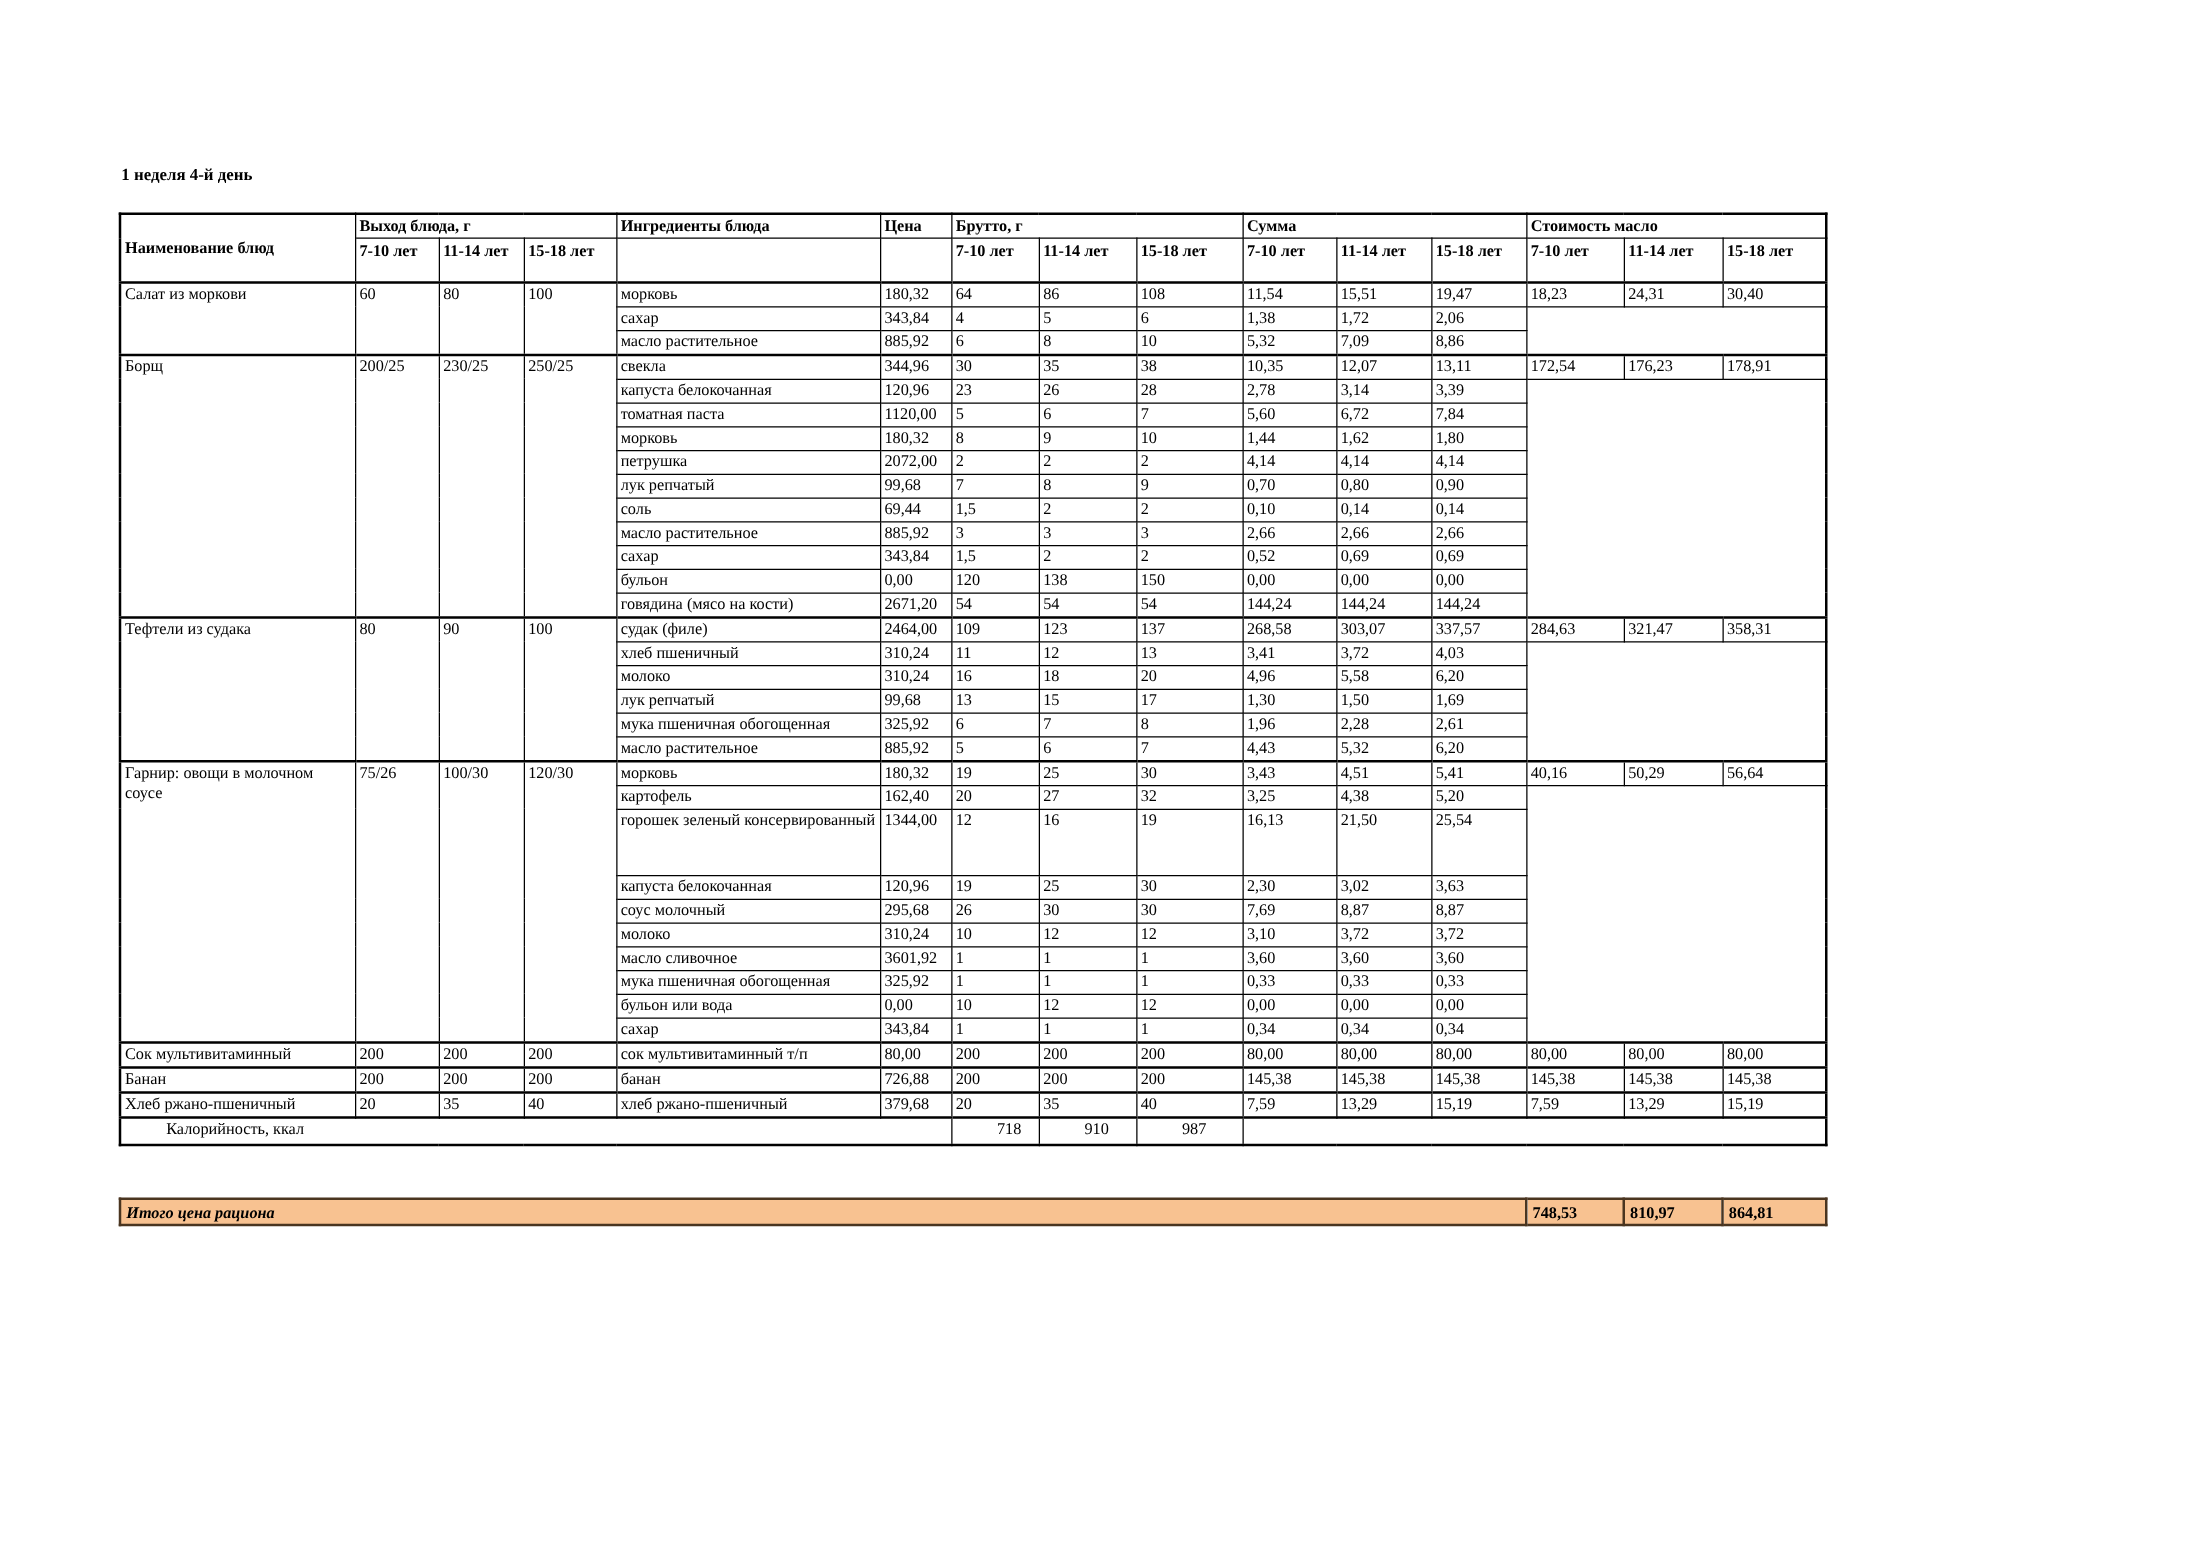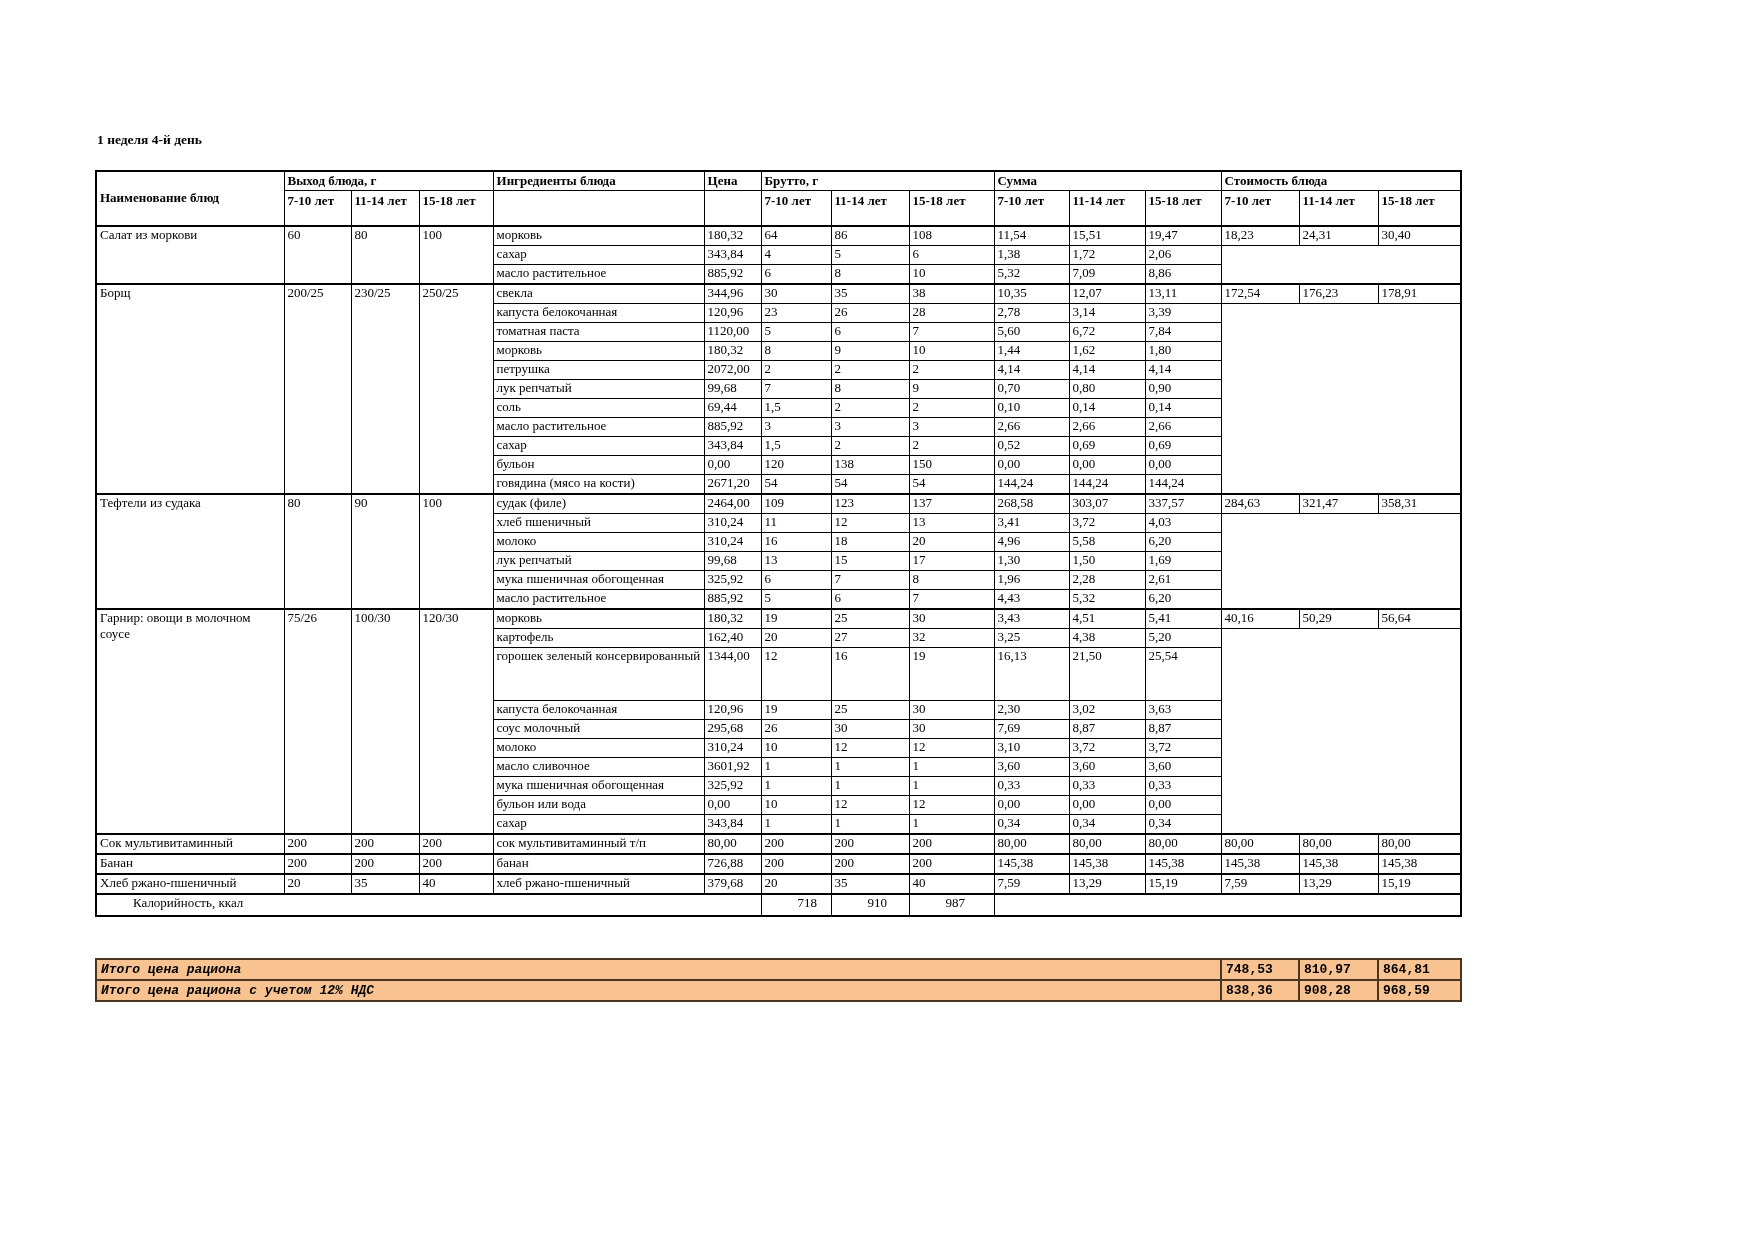--- a/index.html
+++ b/index.html
@@ -32,21 +32,21 @@
   tr.tall td{height:52px;}
   tr.cal-row td{height:20px;padding-left:36px;}
   table.totals{
     position:absolute;left:95px;top:958px;border-collapse:collapse;table-layout:fixed;
     width:1367px;font-size:13px;
     border:2px solid var(--totals-border,#4A3520);
   }
   table.totals td{
     border:2px solid var(--totals-border,#4A3520);
     background:var(--totals-bg,#F8C291);
-    height:19px;line-height:17px;padding:0 4px;overflow:hidden;font-family:Liberation Mono, monospace;
+    height:19px;line-height:17px;padding:0 4px;overflow:hidden;
   }
   .t-label{font-weight:bold;font-style:italic;text-align:left;}
   .t-val{font-weight:bold;text-align:left;}
 </style>
 </head>
 <body>
 
 <div class="page-title">1 неделя 4-й день</div>
 
 <table class="menu">
@@ -68,21 +68,21 @@
       <col style="width:83px">
   </colgroup>
   <thead>
     <tr>
       <th rowspan="2">Наименование блюд</th>
       <th colspan="3">Выход блюда, г</th>
       <th rowspan="1">Ингредиенты блюда</th>
       <th>Цена</th>
       <th colspan="3" class="gs">Брутто, г</th>
       <th colspan="3" class="gs">Сумма</th>
-      <th colspan="3" class="gs">Стоимость блюда</th>
+      <th colspan="3" class="gs">Стоимость масло</th>
     </tr>
     <tr class="sub" style="height:35px">
       <th>7-10 лет</th>
       <th>11-14 лет</th>
       <th>15-18 лет</th>
       <th></th>
       <th></th>
       <th class="gs">7-10 лет</th>
       <th>11-14 лет</th>
       <th>15-18 лет</th>
@@ -495,20 +495,14 @@
       <col style="width:79px">
       <col style="width:83px">
   </colgroup>
   <tbody>
       <tr>
     <td class="t-label">Итого цена рациона</td>
     <td class="t-val">748,53</td>
     <td class="t-val">810,97</td>
     <td class="t-val">864,81</td>
   </tr>
-  <tr>
-    <td class="t-label">Итого цена рациона с учетом 12% НДС</td>
-    <td class="t-val">838,36</td>
-    <td class="t-val">908,28</td>
-    <td class="t-val">968,59</td>
-  </tr>
 </tbody>
   </table>
 
 </body></html>

